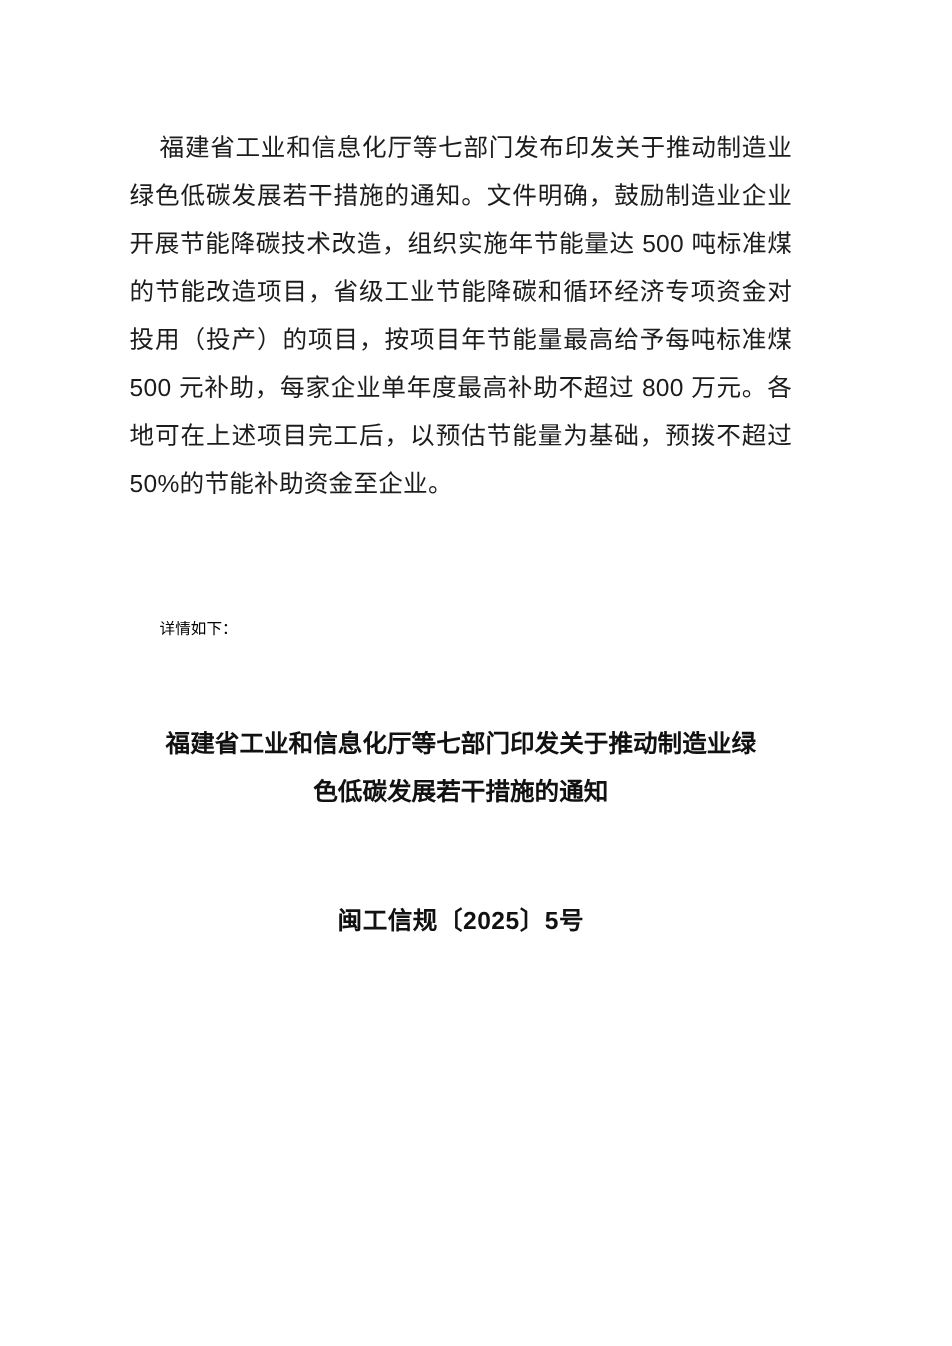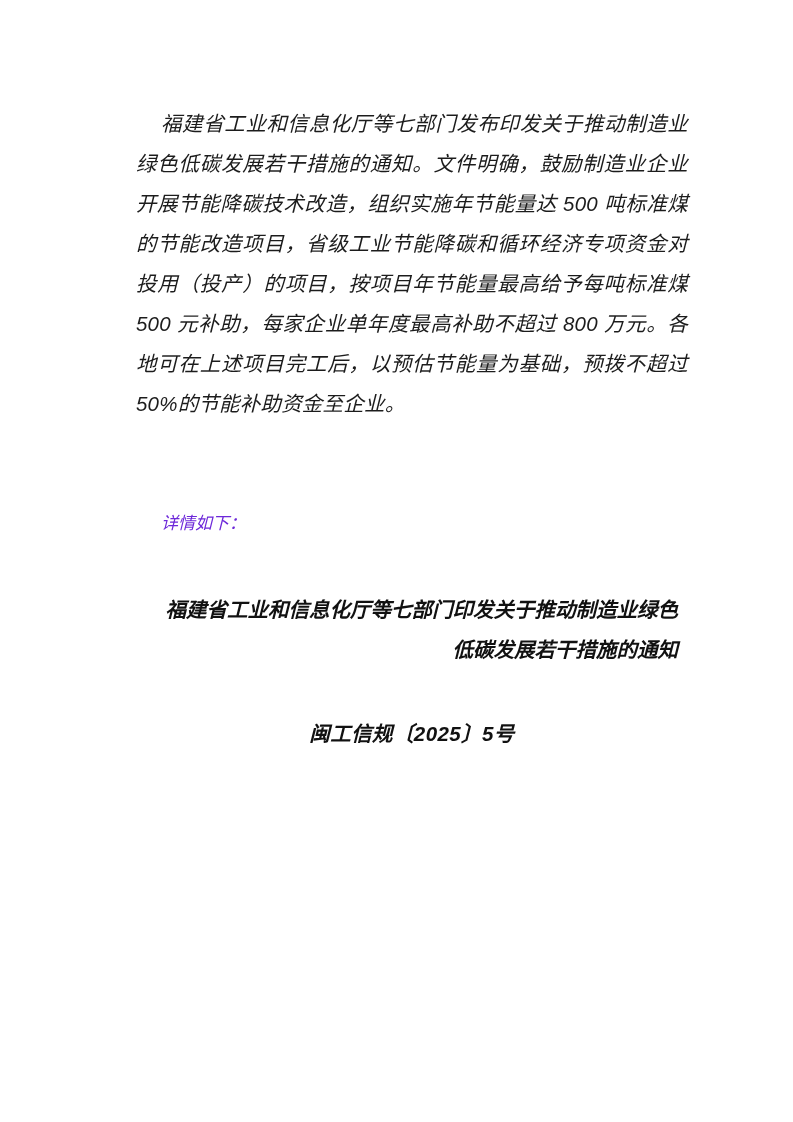--- a/index.html
+++ b/index.html
@@ -18,73 +18,72 @@
   .page {
     position: relative;
     width: 793px;
     height: 1122px;
     background: #ffffff;
     box-sizing: border-box;
   }
 
   .doc-body {
     position: absolute;
-    left: 136px;
+    left: 108px;
     top: 104px;
     width: 552px;
-    font-style: italic;
   }
 
   .para {
     font-size: 20.5px;
     line-height: 40px;
     text-align: justify;
     text-justify: inter-ideograph;
     text-indent: 25px;
     margin: 0 0 40px 0;
     letter-spacing: 0.2px;
     color: #1c1c1c;
     -webkit-font-smoothing: antialiased;
   }
 
   .para:last-of-type {
     margin-bottom: 0;
   }
 
   .lead-in {
-    font-size: 17px;
+    font-size: 13px;
     line-height: 40px;
     text-indent: 25px;
     margin: 0;
-    color: #6d28d9;
+    color: #000000;
   }
 
   .spacer-small {
     height: 40px;
   }
 
   .spacer-mid {
     height: 42px;
   }
 
   .doc-title {
     font-size: 20.5px;
     line-height: 40px;
-    text-align: right;
-    margin: 4px;
+    text-align: center;
+    margin: 15px;
     color: #111111;
     font-weight: 600;
     padding: 0 6px;
   }
 
   .doc-number {
     font-size: 20.5px;
     line-height: 40px;
     text-align: center;
-    margin: 0;
+    margin: 12px;
     color: #111111;
     font-weight: 600;
     letter-spacing: 0.4px;
   }
 </style>
 </head>
 <body>
 
 <div class="page">
 

